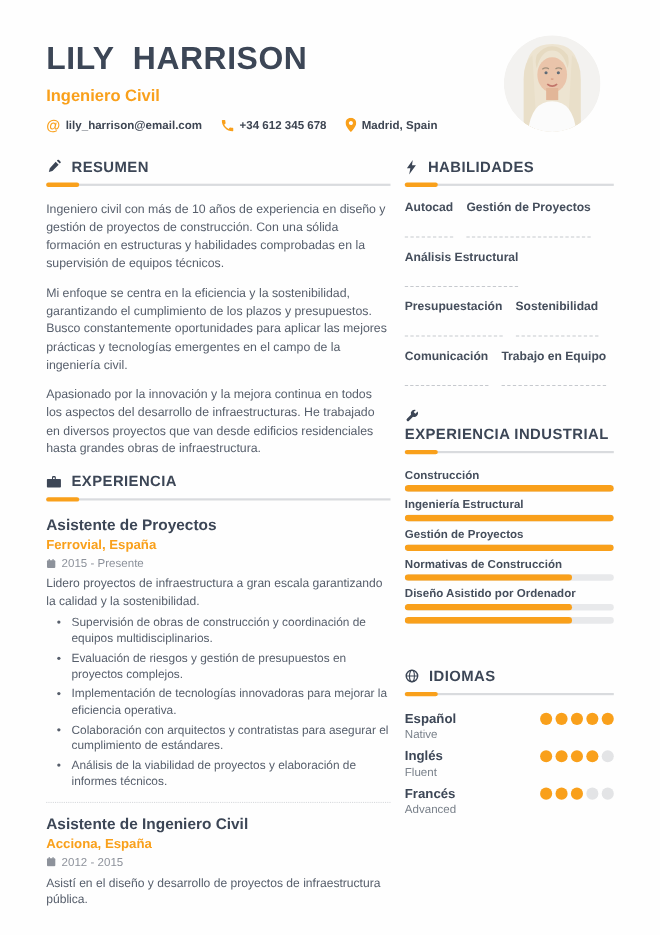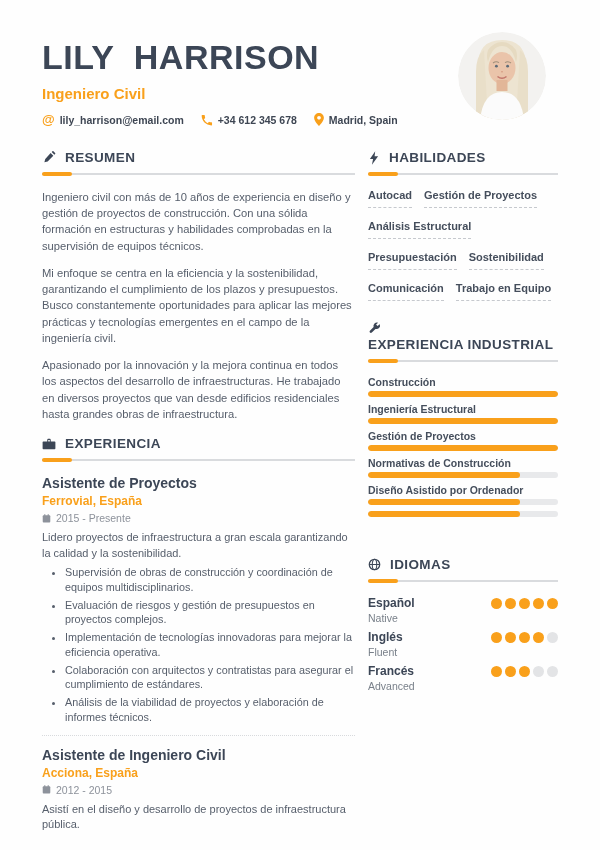--- a/index.html
+++ b/index.html
@@ -5,21 +5,21 @@
   :root{
     --accent:#F9A01B; --ink:#3C4656; --body:#565E6B; --muted:#8D929B;
     --track:#E8E9EB; --line:#D9DBDE;
   }
   *{box-sizing:border-box; margin:0; padding:0;}
   html,body{background:#fff;}
   body{font-family:"Liberation Sans", sans-serif;}
   .page{position:relative; width:600px; height:850px; margin:0 auto; background:#FEFEFE;
         padding:34px 42px 0 42px; overflow:hidden;}
   
-  .name{font-size:34px; font-weight:bold; color:var(--ink); letter-spacing:.5px; white-space:pre; margin-top:4px;}
+  .name{font-size:29px; font-weight:bold; color:var(--ink); letter-spacing:.5px; white-space:pre; margin-top:4px;}
   .role{color:var(--accent); font-size:15px; font-weight:bold; margin-top:8px;}
   .contact{display:flex; gap:17px; margin-top:11px; align-items:center;}
   .contact-item{display:flex; align-items:center; gap:5px; font-size:10.5px; font-weight:bold; color:#3E4653; white-space:nowrap;}
   .contact-item .ic{display:flex; align-items:center; color:var(--accent);}
   .at{font-size:13px; font-weight:bold; line-height:1;}
   .avatar{position:absolute; left:458px; top:32px; width:88px; height:88px; border-radius:50%; overflow:hidden;}
   
   .columns{display:flex; gap:13px; margin-top:24px;}
   .col-left{width:313px; flex:none;}
   .col-right{flex:1; min-width:0;}
@@ -40,21 +40,21 @@
   .job-company{font-size:12px; font-weight:bold; color:var(--accent); margin-top:3px;}
   .job-date{display:flex; align-items:center; gap:5px; font-size:10.5px; color:var(--muted); margin-top:4px;}
   .job-date .ic{display:flex; color:var(--muted);}
   .job-summary{margin-top:6px; font-size:11px; line-height:1.42; color:var(--body);}
   .job-bullets{margin-top:4px; padding-left:23px; list-style:disc;}
   .job-bullets li{font-size:10.8px; line-height:1.32; color:var(--body); margin-top:4px;}
   .job-bullets li::marker{color:var(--body);}
   .job-sep{border-top:1px dotted #D8DADD; margin:11px 0;}
   
   .skills{display:flex; flex-wrap:wrap; column-gap:12px; row-gap:12px; margin-top:5px;}
-  .skill{font-size:11px; font-weight:bold; color:#454E5C; padding-bottom:6px;
+  .skill{font-size:11px; font-weight:bold; color:#454E5C; padding-bottom:20px;
          border-bottom:1px dashed #C6C9CE; white-space:nowrap;}
   
   #industrial{margin-top:20px;}
   .ind-item{margin-bottom:6px;}
   .ind-label{font-size:10.5px; font-weight:bold; color:#454E5C; margin-bottom:3px; white-space:nowrap;}
   .ind-track{height:6px; background:var(--track); border-radius:3px; overflow:hidden;}
   .ind-fill{height:100%; background:var(--accent); border-radius:3px;}
   
   #idiomas{margin-top:40px;}
   .lang-row{display:flex; justify-content:space-between; align-items:flex-start; margin-bottom:6px;}

